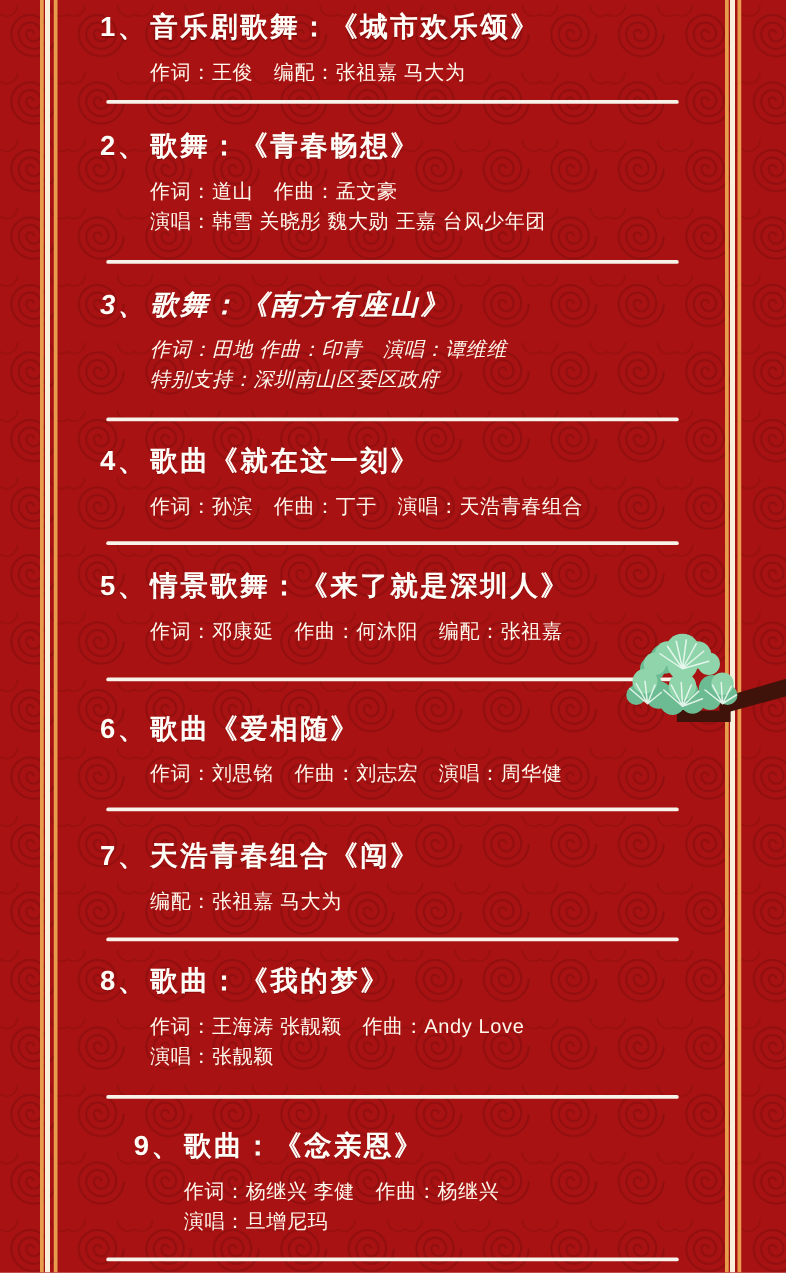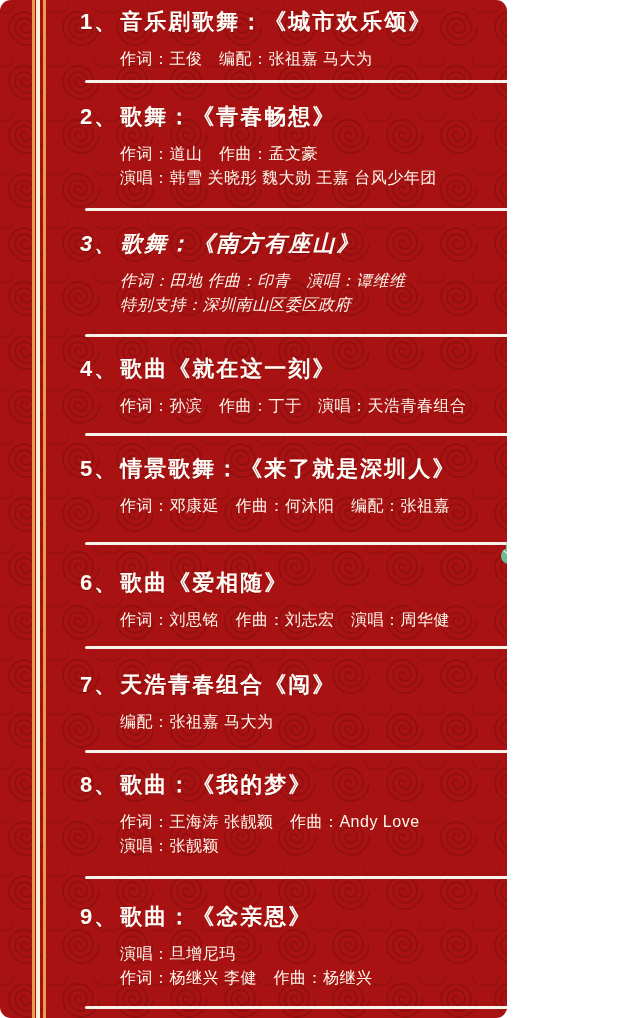--- a/index.html
+++ b/index.html
@@ -1,21 +1,20 @@
 <!DOCTYPE html>
 <html style="--background-color: #a91212; --swirl-color: #7c0b0b; --border-gold: #e89d4c; --border-cream: #f8eeda; --separator-color: #f7f3ea; --title-color: #fffdf8; --credit-color: #fdf7ec; --pine-light: #8fd4ab; --pine-dark: #6cbb92; --ray-color: #eefaf2; --branch-color: #3f130a;"><head>
 <meta charset="utf-8">
 <style>
   html,body{margin:0;padding:0;}
   body{width:629px;height:1018px;overflow:hidden;}
   .poster{
-    position:relative;width:507px;height:1018px;overflow:hidden;
+    position:relative;width:629px;height:1018px;overflow:hidden;
     background:var(--background-color,#a91212);
     font-family:"Liberation Sans","DejaVu Sans",sans-serif;
-    border-radius:11px;
   }
   .bg-pattern{position:absolute;left:0;top:0;z-index:0;}
   .vline{position:absolute;top:0;bottom:0;z-index:1;}
   .vline.gold{background:var(--border-gold,#e89d4c);}
   .vline.cream{background:var(--border-cream,#f8eeda);}
   .vl-l1{left:32px;width:3px;}
   .vl-l2{left:36px;width:4px;}
   .vl-l3{left:43px;width:3px;}
   .vl-r1{left:580px;width:3px;}
   .vl-r2{left:584px;width:4px;}
@@ -97,24 +96,24 @@
         <div class="title-line"><span class="num">7、</span><span class="ttl">天浩青春组合《闯》</span></div>
         <div class="credit">编配：张祖嘉 马大为</div>
       </div>
       <div class="sep" style="top: 750px;"></div>
       <div class="item" style="top: 773px;">
         <div class="title-line"><span class="num">8、</span><span class="ttl">歌曲：《我的梦》</span></div>
         <div class="credit">作词：王海涛 张靓颖　作曲：Andy Love</div>
         <div class="credit">演唱：张靓颖</div>
       </div>
       <div class="sep" style="top: 876px;"></div>
-      <div class="item" style="top: 905px;">
+      <div class="item" style="top: 905px; margin-left: 27px;">
         <div class="title-line"><span class="num">9、</span><span class="ttl">歌曲：《念亲恩》</span></div>
+        <div class="credit">作词：杨继兴 李健　作曲：杨继兴</div>
         <div class="credit">演唱：旦增尼玛</div>
-        <div class="credit">作词：杨继兴 李健　作曲：杨继兴</div>
       </div>
       <div class="sep" style="top: 1006px;"></div>
     </div>
 
   <svg class="pine" width="135" height="106" viewBox="0 0 135 106" aria-hidden="true">
 
     <path d="M52,54 L52,74 L86,74 L86,58" fill="none" style="stroke:var(--branch-color,#3f130a)" stroke-width="9"></path>
     <polygon points="80,60 135,44 135,58 84,72" style="fill:var(--branch-color,#3f130a)"></polygon>
 
     <g style="fill:var(--pine-dark,#6cbb92)">

